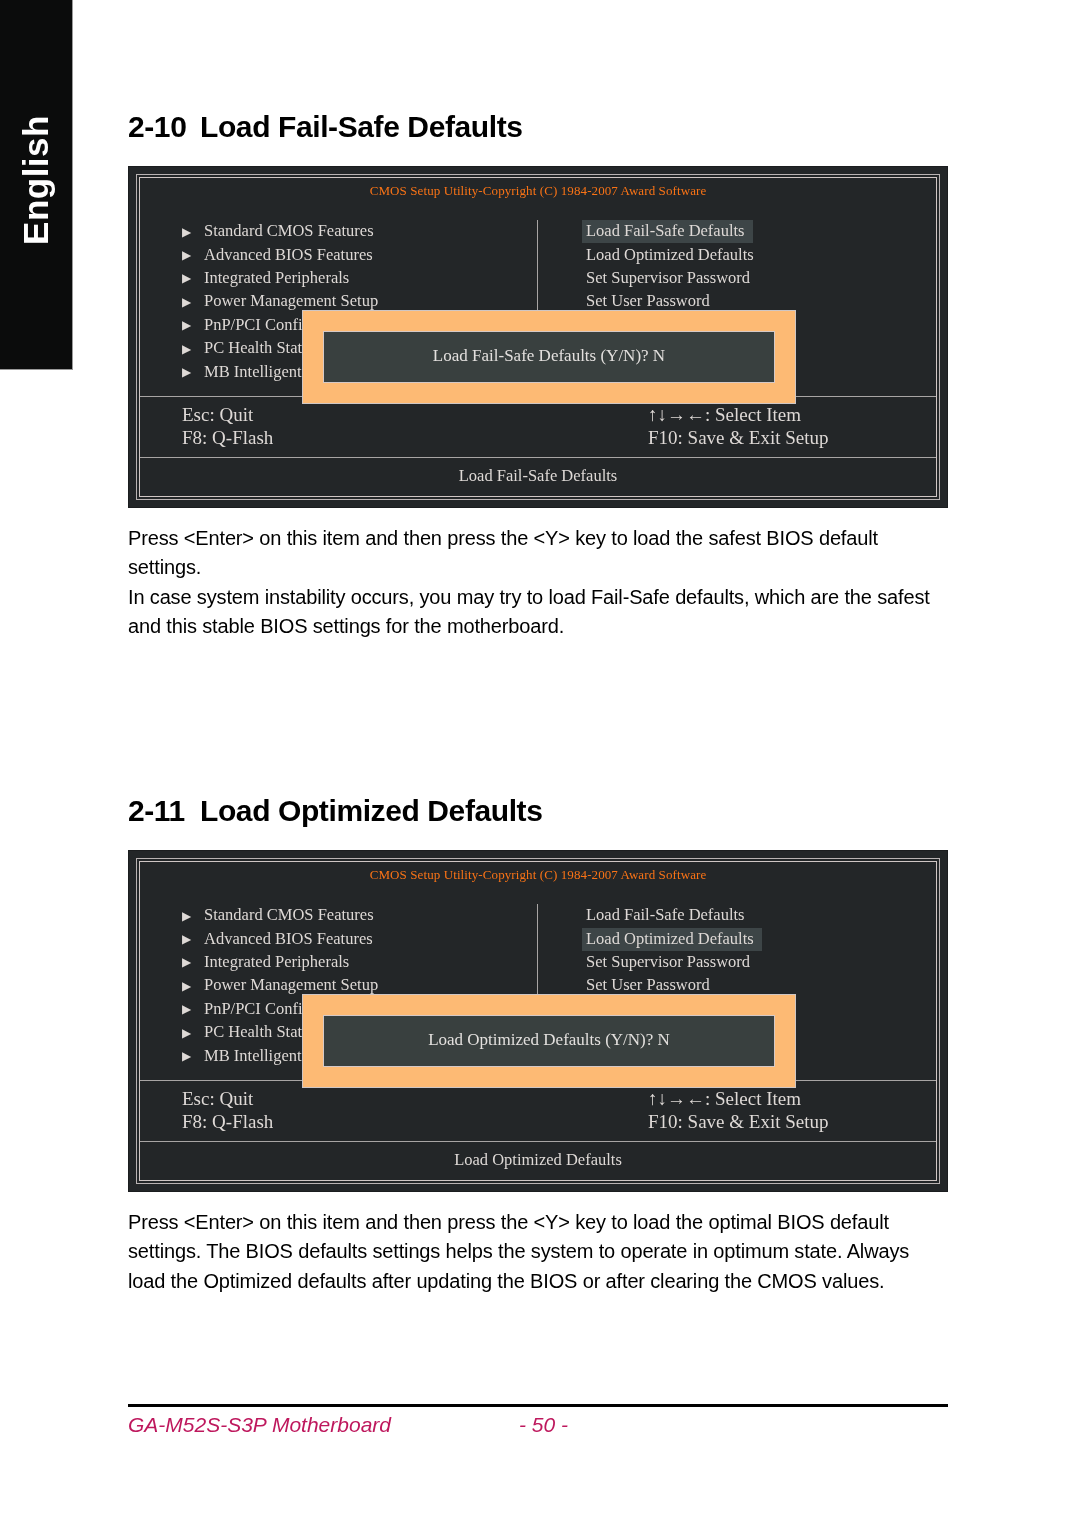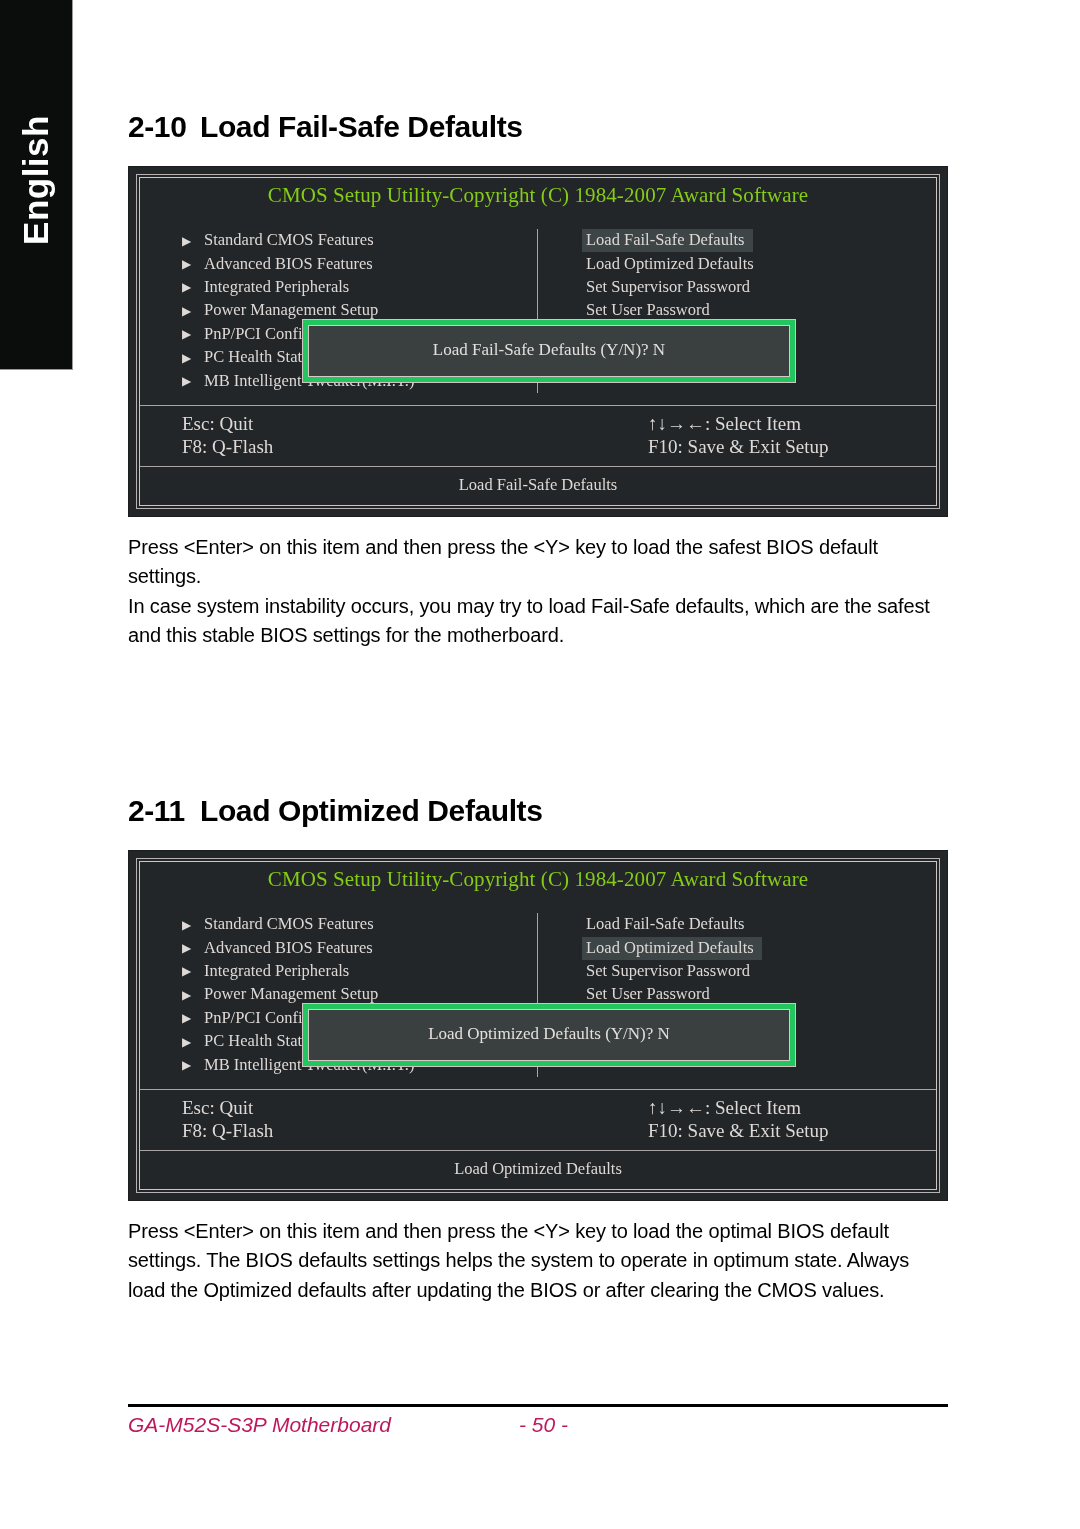--- a/index.html
+++ b/index.html
@@ -76,23 +76,23 @@
   .bios-inner-frame {
     border: 1px solid #b9b3b3;
     padding: 2px;
   }
   .bios-inner-frame2 {
     border: 1px solid #cfc6c4;
     height: 100%;
   }
   .bios-title {
     text-align: center;
-    color: #84cc16;
+    color: #f97316;
     font-family: "Liberation Serif", serif;
-    font-size: 21px;
+    font-size: 13px;
     padding: 5px 0 11px 0;
     letter-spacing: 0.1px;
   }
   .bios-body {
     position: relative;
     border-bottom: 1px solid #a8a5a4;
     display: flex;
     padding: 10px 0 12px 0;
   }
   .bios-col {
@@ -153,23 +153,23 @@
     text-align: center;
     color: #ded9d6;
     font-family: "Liberation Serif", serif;
     font-size: 16.5px;
     padding: 8px 0 10px 0;
   }
 
   
   .bios-dialog {
     position: absolute;
-    background: #22c55e;
+    background: #fdba74;
     border: 1px solid #cfc6c4;
-    padding: 5px;
+    padding: 20px;
   }
   .bios-dialog-inner {
     border: 1px solid #d6c9c6;
     background: #39403f;
     text-align: center;
     color: #e3e0de;
     font-family: "Liberation Serif", serif;
     font-size: 17px;
     padding: 14px 0 16px 0;
   }

